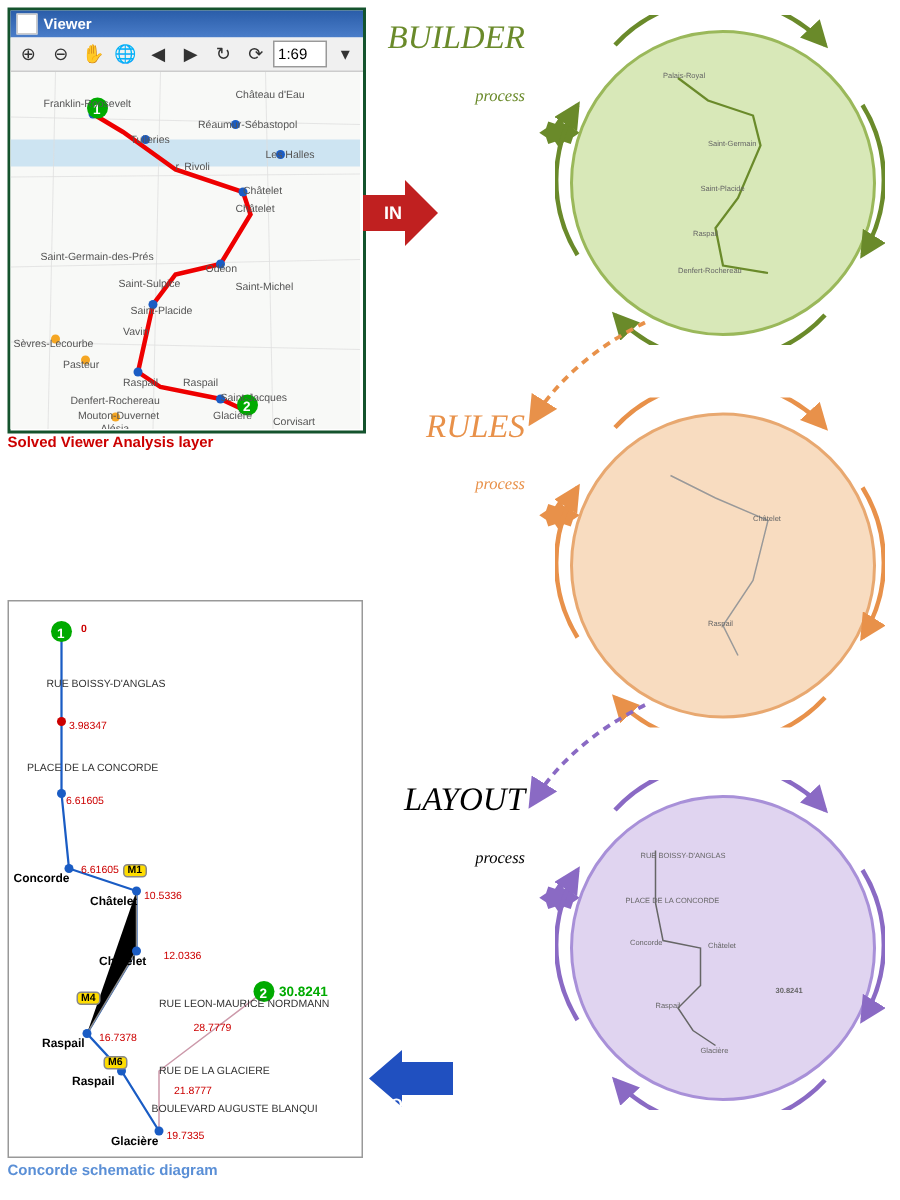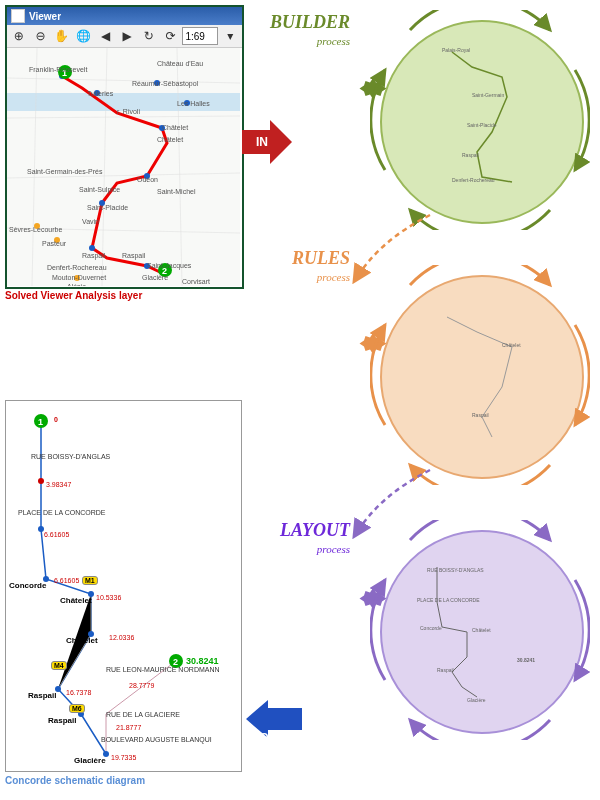--- a/index.html
+++ b/index.html
@@ -13,25 +13,25 @@
 .map-area{position:relative;width:233px;height:238px;background:#f8f9f7;overflow:hidden}
 .street{position:absolute;font-size:7px;color:#555}
 .route{stroke:#e00;stroke-width:3;fill:none}
 .station{fill:#1a5cc4;r:3}
 .station-o{fill:#f5a623;r:3}
 .caption{position:absolute;font-size:10px;font-weight:bold}
 .cap-red{color:#c00;left:5px;top:290px}
 .cap-blue{color:#5a8fd6;left:5px;top:775px}
 .schematic{position:absolute;left:5px;top:400px;width:235px;height:370px;border:1px solid #999;background:#fff}
 .stage-label{position:absolute;font-family:Georgia,serif;font-style:italic}
-.stage-title{font-size:18px;font-weight:bold}
-.stage-sub{font-size:11px;margin-top:2px}
+.stage-title{font-size:22px;font-weight:normal}
+.stage-sub{font-size:11px;margin-top:20px}
 .builder{color:#6a8a2a;right:250px;top:12px;text-align:right}
-.rules{color:#e8914a;right:250px;top:248px;text-align:right}
-.layout{color:#6d28d9;right:250px;top:520px;text-align:right}
+.rules{color:#e8914a;right:250px;top:271px;text-align:right}
+.layout{color:#000000;right:250px;top:520px;text-align:right}
 .circle{position:absolute;border-radius:50%}
 .circ-builder{left:380px;top:20px;width:200px;height:200px;background:#d8e8b8;border:2px solid #9ab85a}
 .circ-rules{left:380px;top:275px;width:200px;height:200px;background:#f8dcc0;border:2px solid #e8a870}
 .circ-layout{left:380px;top:530px;width:200px;height:200px;background:#e0d4f0;border:2px solid #a890d8}
 .gear{position:absolute;width:36px;height:36px}
 .gear-builder{left:355px;top:75px;fill:#6a8a2a}
 .gear-rules{left:355px;top:330px;fill:#e8914a}
 .gear-layout{left:355px;top:585px;fill:#8a6ac4}
 .in-arrow{position:absolute;left:242px;top:120px;width:50px;height:44px}
 .out-arrow{position:absolute;left:246px;top:700px;width:56px;height:38px}

